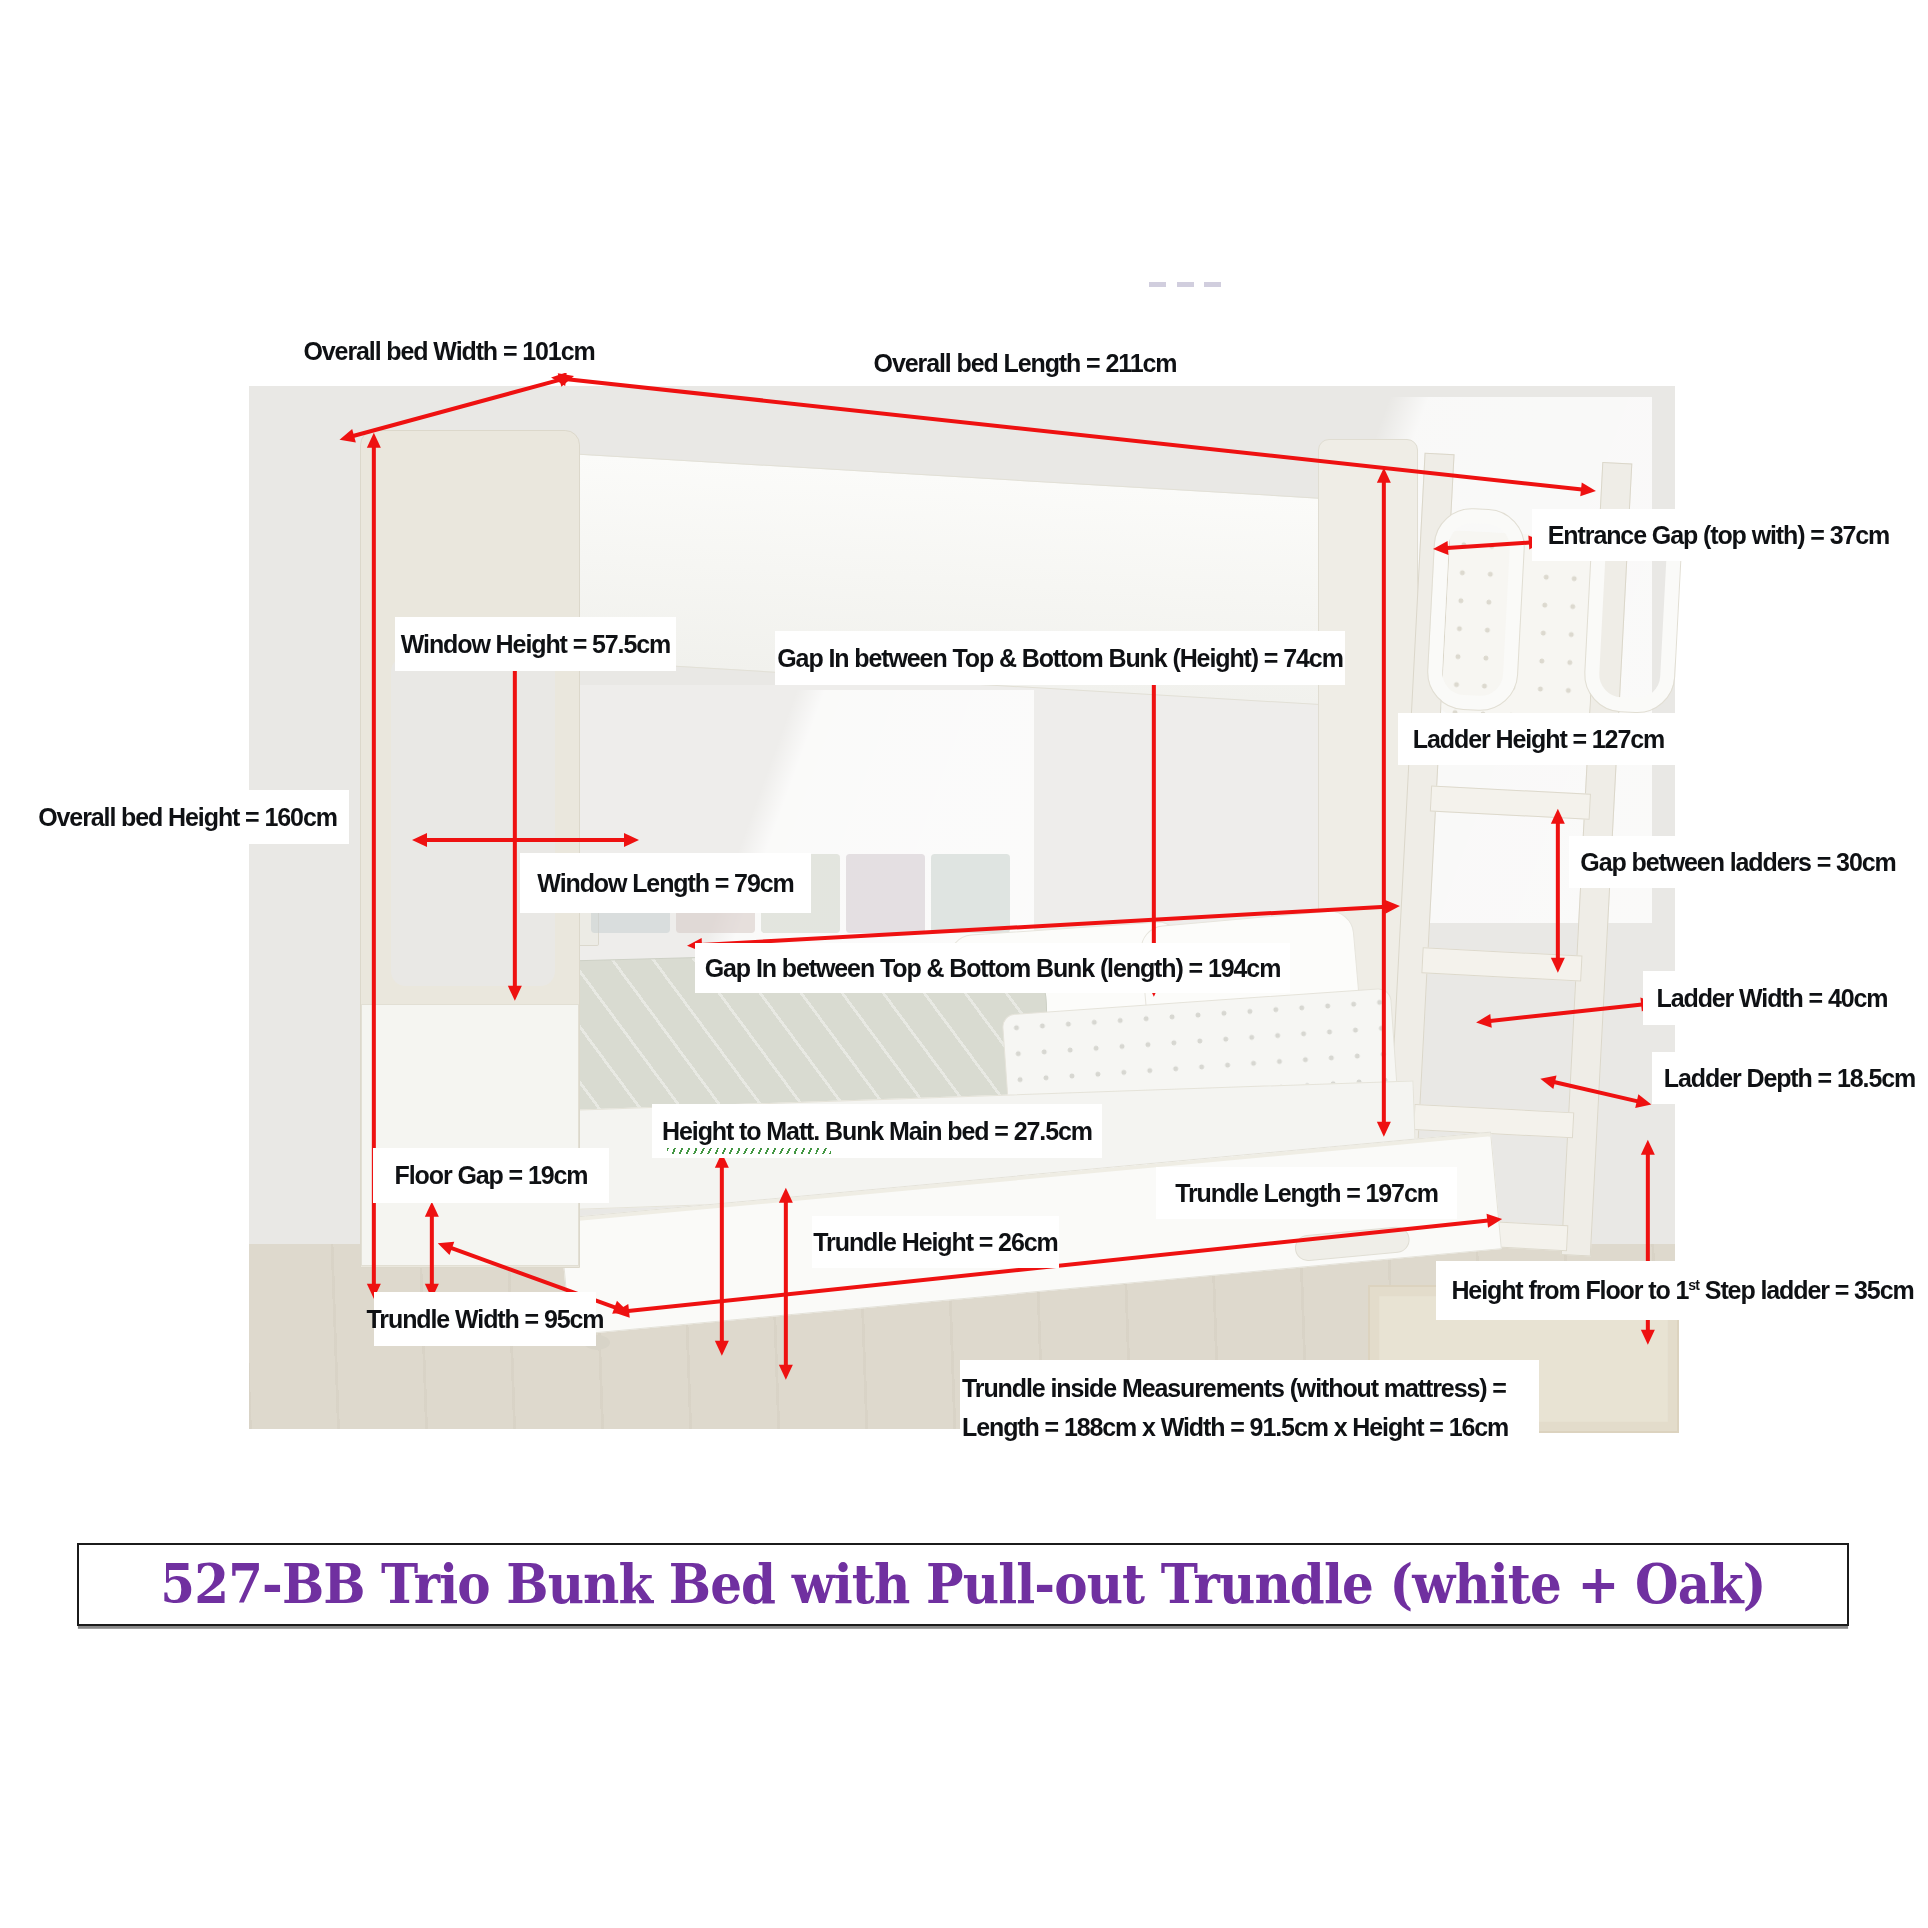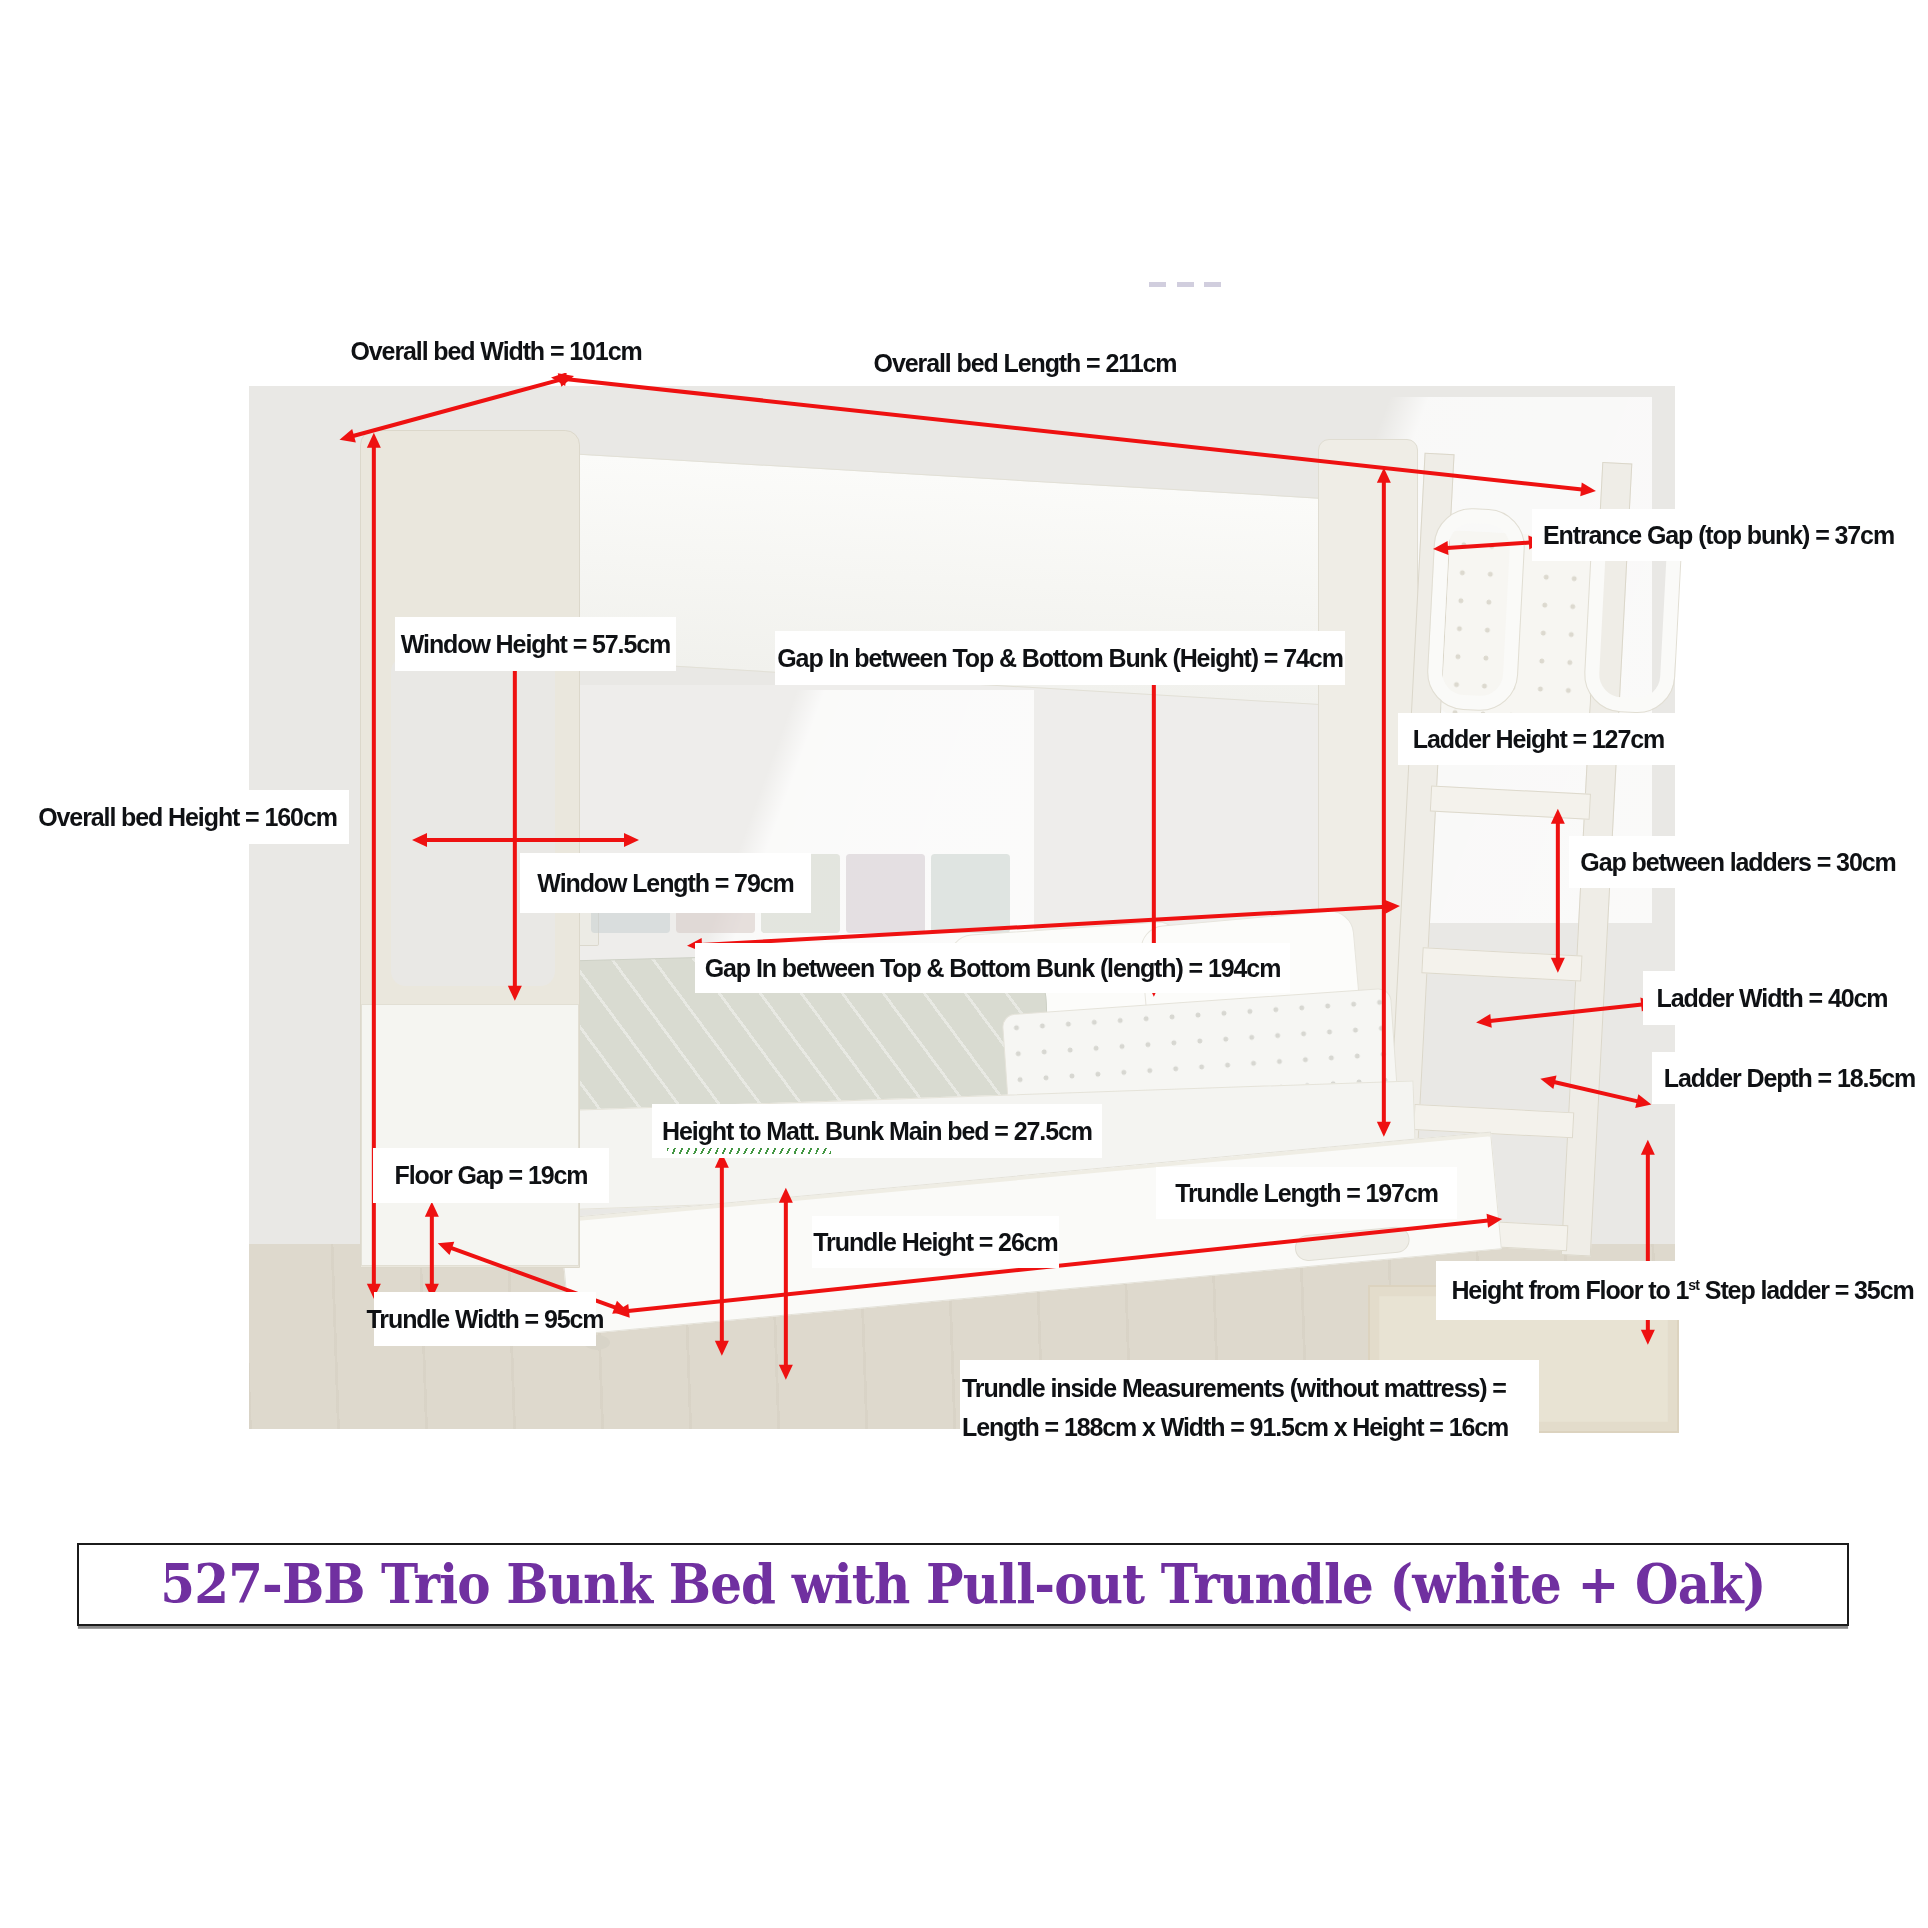--- a/index.html
+++ b/index.html
@@ -143,28 +143,28 @@
     <div class="arrow" style="left: 1490px; top: 1019px; width: 153px; transform: rotate(-6.2deg);"></div>
     <div class="arrow" style="left: 1554px; top: 1080px; width: 86px; transform: rotate(13deg);"></div>
     <div class="arrow" style="left: 722px; top: 1165px; width: 175px; transform: rotate(90deg);"></div>
     <div class="arrow" style="left: 786px; top: 1200px; width: 164px; transform: rotate(90deg);"></div>
     <div class="arrow" style="left: 432px; top: 1214px; width: 69px; transform: rotate(90deg);"></div>
     <div class="arrow" style="left: 451px; top: 1246px; width: 175px; transform: rotate(19.9deg);"></div>
     <div class="arrow" style="left: 628px; top: 1309px; width: 865px; transform: rotate(-6deg);"></div>
     <div class="arrow" style="left: 1648px; top: 1152px; width: 177px; transform: rotate(90deg);"></div>
   </div>
 
-<div class="lbl" style="left:305px;top:329px;width:288px;height:44px;margin-left:47px;">
+<div class="lbl" style="left:305px;top:329px;width:288px;height:44px;">
     <span>Overall bed Width = 101cm</span>
   </div>
 <div class="lbl" style="left:872px;top:341px;width:306px;height:44px;">
     <span>Overall bed Length = 211cm</span>
   </div>
 <div class="lbl" style="left:1532px;top:509px;width:373px;height:52px;">
-    <span>Entrance Gap (top bunk) = 37cm</span>
+    <span>Entrance Gap (top with) = 37cm</span>
   </div>
 <div class="lbl" style="left:1398px;top:713px;width:281px;height:52px;">
     <span>Ladder Height = 127cm</span>
   </div>
 <div class="lbl" style="left:395px;top:617px;width:281px;height:54px;">
     <span>Window Height = 57.5cm</span>
   </div>
 <div class="lbl" style="left:775px;top:631px;width:570px;height:54px;">
     <span>Gap In between Top &amp; Bottom Bunk (Height) = 74cm</span>
   </div>

